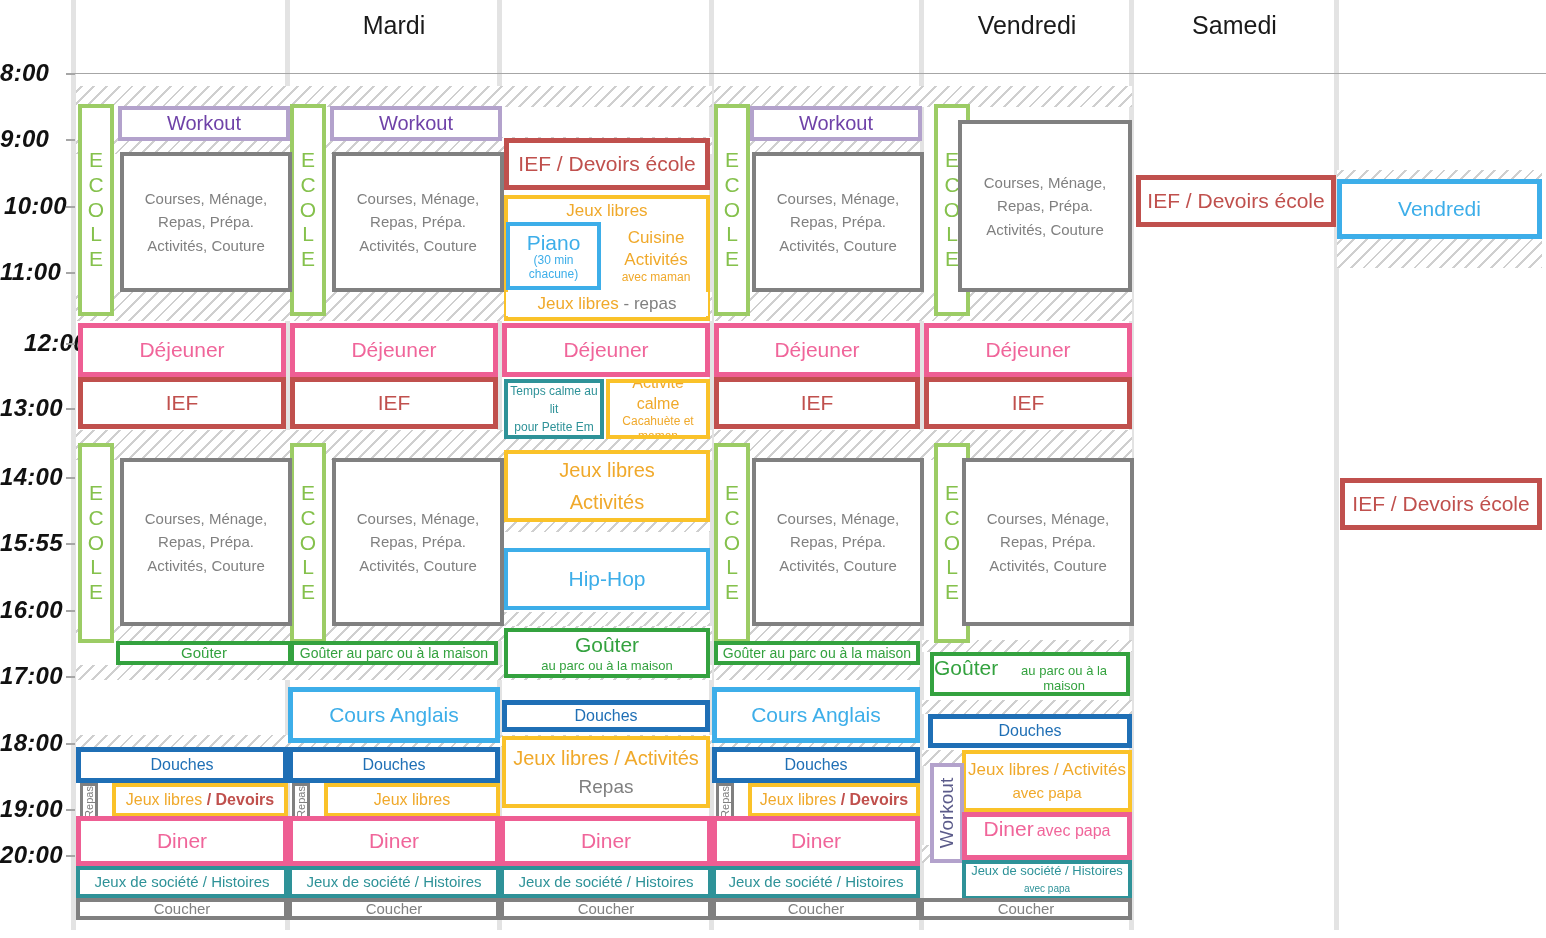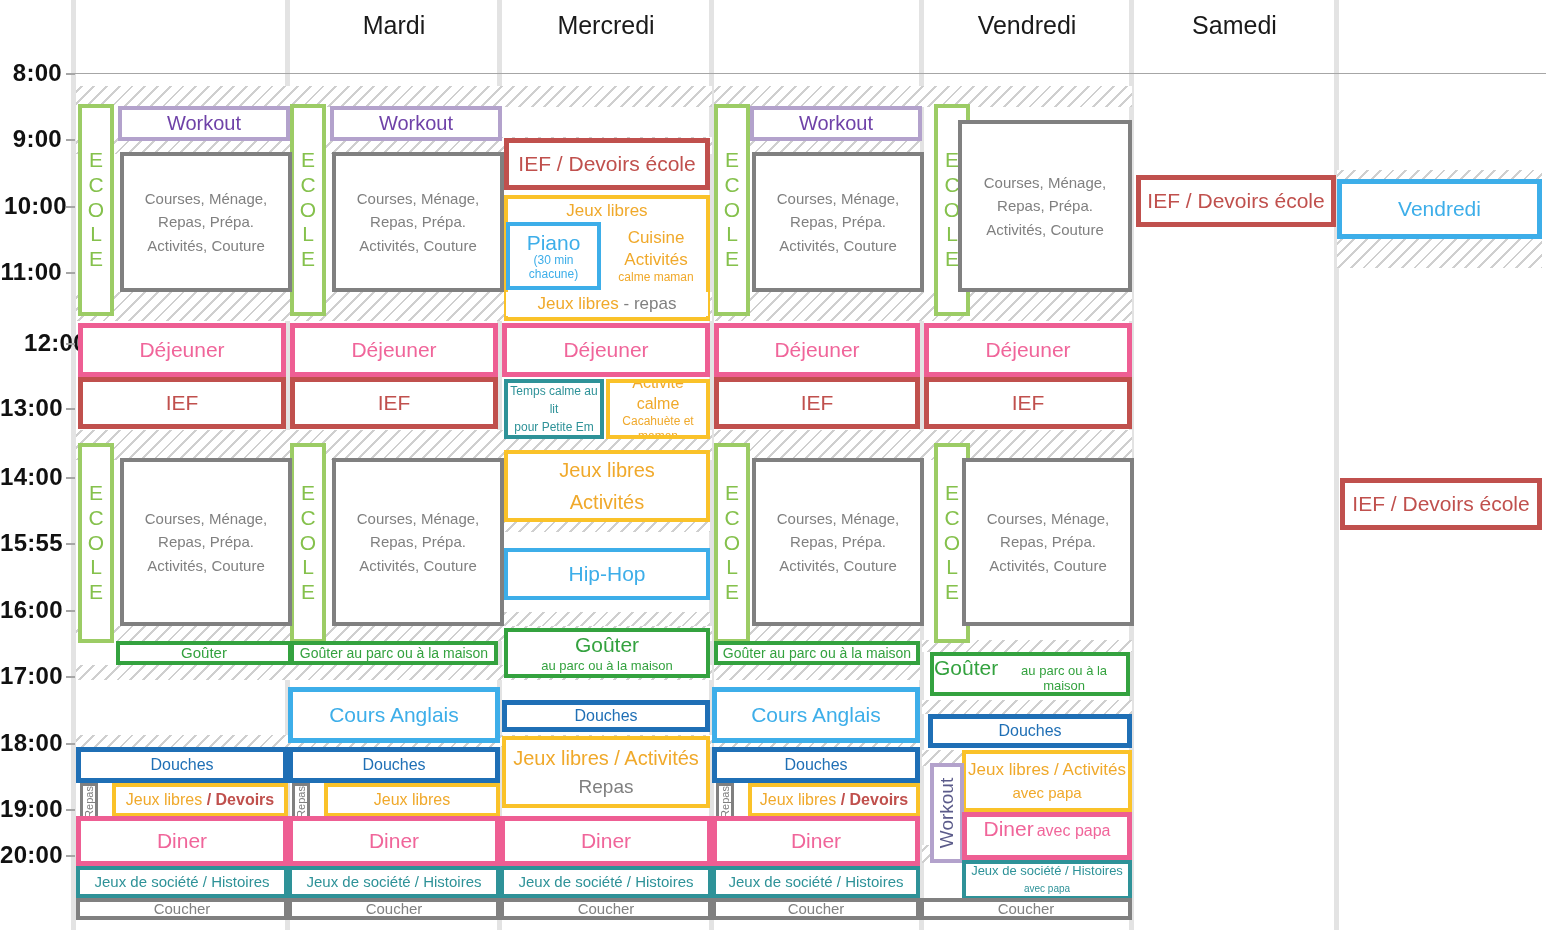--- a/index.html
+++ b/index.html
@@ -2,22 +2,22 @@
 <html><head>
 <meta charset="utf-8">
 <style>
   html,body{margin:0;padding:0;background:#fff;}
   body{font-family:"Liberation Sans","DejaVu Sans",sans-serif;}
   #page{position:relative;width:1546px;height:938px;background:#fff;overflow:hidden;}
 
   
   .dayhdr{position:absolute;top:4px;height:42px;line-height:42px;text-align:center;
           font-size:25px;color:#1a1a1a;}
-  .tl{position:absolute;text-align:right;font-size:24px;font-weight:bold;color:#111;
-      letter-spacing:.3px;}
+  .tl{position:absolute;font-size:24px;font-weight:bold;color:#111;
+      letter-spacing:.3px;font-style:italic;}
   .ttick{position:absolute;width:9px;height:2px;background:#a6a6a6;}
   .topline{position:absolute;height:1px;background:#a6a6a6;}
   .vgrid{position:absolute;width:5px;background:#e3e3e3;}
 
   
   .hatch{position:absolute;
      background-image:repeating-linear-gradient(135deg,#ffffff 0 3px,#cfcfcf 3px 5px,#ffffff 5px 9px);
      background-color:#fff;}
 
   
@@ -38,21 +38,20 @@
   .repas-tab{position:absolute;box-sizing:border-box;background:#fff;
      display:flex;align-items:center;justify-content:center;overflow:hidden;}
   .repas-tab span{transform:rotate(-90deg);white-space:nowrap;font-size:11px;color:#7f7f7f;}
 </style>
 </head>
 <body>
 
 <div id="page">
 
   <div class="dayhdr" style="left:288px;width:212px;">Mardi</div>
-  <div class="dayhdr" style="left:500px;width:212px;">Mercredi</div>
   <div class="dayhdr" style="left:922px;width:210px;">Vendredi</div>
   <div class="dayhdr" style="left:1132px;width:205px;">Samedi</div>
 
   <div class="vgrid" style="left:71px;top:0;height:930px;"></div>
   <div class="vgrid" style="left:285px;top:0;height:930px;"></div>
   <div class="vgrid" style="left:497px;top:0;height:930px;"></div>
   <div class="vgrid" style="left:709px;top:0;height:930px;"></div>
   <div class="vgrid" style="left:919px;top:0;height:930px;"></div>
   <div class="vgrid" style="left:1129px;top:0;height:930px;"></div>
   <div class="vgrid" style="left:1334px;top:0;height:930px;"></div>
@@ -190,21 +189,21 @@
   <div class="ev" style="left:506px;top:222px;width:95px;height:68px;border:4px solid #3DAEE9;
        font-size:21px;color:#3DAEE9;line-height:1.1;">
     <span class="l1">Piano</span>
     <span class="l2" style="font-size:12px;">(30 min chacune)</span>
   </div>
 
   <div class="ev" style="left:606px;top:222px;width:100px;height:68px;line-height:1.25;
        color:#F0A92B;">
     <span class="l1" style="font-size:17px;">Cuisine</span>
     <span class="l2" style="font-size:17px;">Activités</span>
-    <span class="l2" style="font-size:12px;">calme maman</span>
+    <span class="l2" style="font-size:12px;">avec maman</span>
   </div>
 
   <div class="ev" style="left:506px;top:292px;width:202px;height:24px;font-size:17px;">
     <span><span class="inl" style="color:#F0A92B;">Jeux libres</span><span class="inl" style="color:#808080;"> - repas</span></span>
   </div>
 
   <div class="ev" style="left:78px;top:323px;width:208px;height:54px;border:5px solid #EE5E93;
        font-size:21px;color:#F0659A;">
     <span>Déjeuner</span>
   </div>
@@ -306,21 +305,21 @@
   <div class="ev" style="left:962px;top:458px;width:172px;height:168px;border:4px solid #808080;
        font-size:15px;color:#808080;padding:0 8px;line-height:1.55;">
     <span>Courses, Ménage, Repas, Prépa. Activités, Couture</span>
   </div>
 
   <div class="ev" style="left:504px;top:450px;width:206px;height:72px;border:4px solid #FAC229;
        font-size:20px;color:#F0A92B;line-height:1.6;">
     <span class="l1">Jeux libres</span>
     <span class="l2">Activités</span>
   </div>
-  <div class="ev" style="left:504px;top:548px;width:206px;height:52px;border:4px solid #3DAEE9;
+  <div class="ev" style="left:504px;top:548px;width:206px;height:62px;border:4px solid #3DAEE9;
        font-size:21px;color:#3DAEE9;">
     <span>Hip-Hop</span>
   </div>
 
   <div class="ev" style="left:116px;top:641px;width:176px;height:24px;border:4px solid #34A23F;
        font-size:15px;color:#34A23F;">
     <span>Goûter</span>
   </div>
   <div class="ev" style="left:290px;top:641px;width:208px;height:24px;border:4px solid #34A23F;
        font-size:14px;color:#34A23F;">

